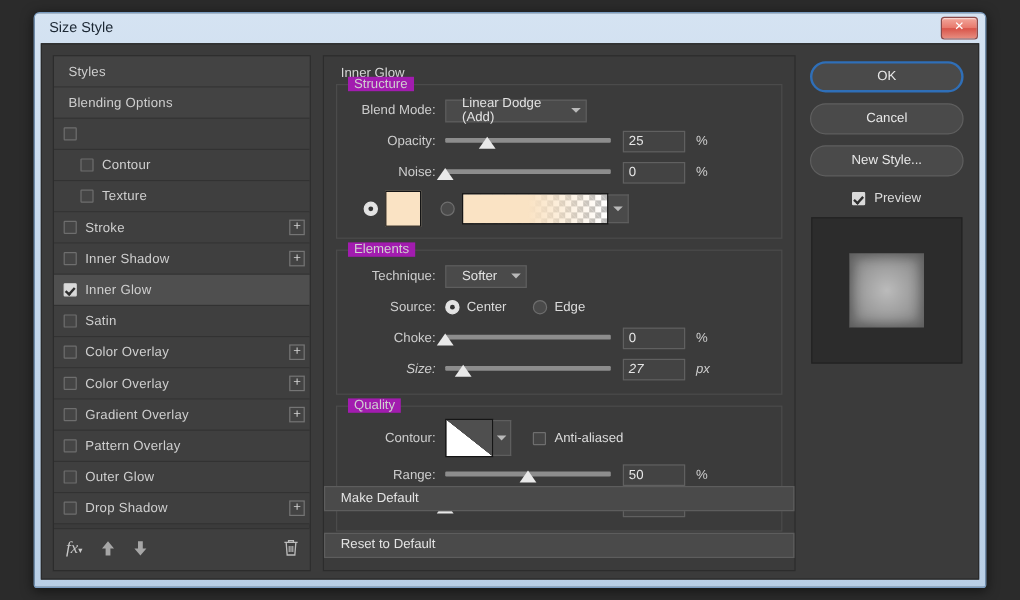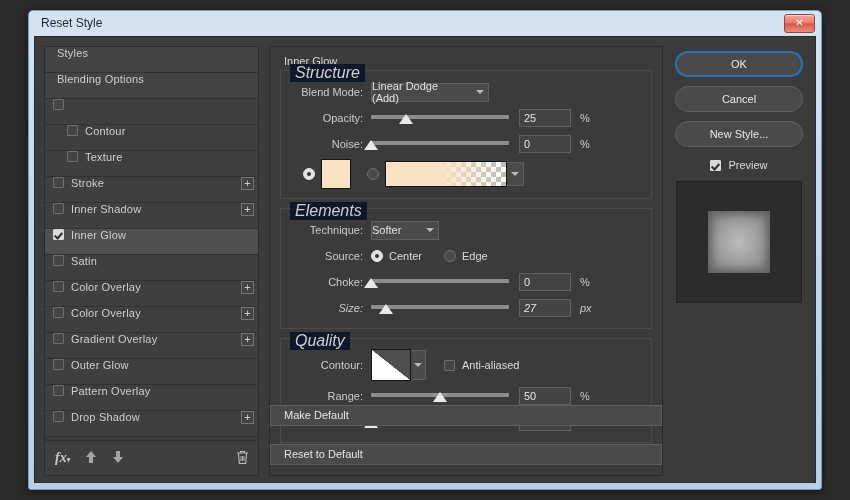--- a/index.html
+++ b/index.html
@@ -42,21 +42,21 @@
   }
   
   .styles-col{
     width:232px;flex:none;padding:9px 8px 8px 9px;box-sizing:border-box;
   }
   .styles-panel{
     border:1px solid #2c2c2c;background:#3b3b3b;height:430px;
     display:flex;flex-direction:column;box-sizing:border-box;
   }
   .style-row{
-    height:26px;display:flex;align-items:flex-start;
+    height:26px;display:flex;align-items:center;
     border-bottom:1px solid #323232;
     color:#cfcfcf;padding:0 4px 0 8px;
     background:#3f3f3f;
     cursor:pointer;box-sizing:border-box;
   }
   .style-row.header{background:#434343;padding-left:12px;}
   .style-row.selected{background:#4f4f4f;}
   .style-row.indent{padding-left:22px;}
   .style-row .lbl{flex:1;letter-spacing:.2px;}
   .cbx{
@@ -71,46 +71,46 @@
   }
   .plus{
     width:13px;height:13px;flex:none;border:1px solid #757575;
     color:#d2d2d2;font-size:11px;line-height:11px;text-align:center;
     background:#434343;box-sizing:border-box;cursor:pointer;
   }
   .fxbar{
     margin-top:auto;height:34px;display:flex;align-items:center;
     padding:0 9px 0 10px;border-top:1px solid #323232;background:#3f3f3f;
   }
-  .fxbar .ic{margin-right:15px;cursor:pointer;color:#c9c9c9;font-weight:bold;}
+  .fxbar .ic{margin-right:15px;cursor:pointer;color:#c9c9c9;}
   .fxbar .trash{margin-left:auto;margin-right:0;}
   
   .center-col{flex:1;padding:9px 6px 8px 2px;box-sizing:border-box;}
   .center-panel{
     border:1px solid #2c2c2c;height:430px;box-sizing:border-box;
     padding:8px 10px;position:relative;
   }
   .grp{
     border:1px solid #4b4b4b;margin-bottom:9px;padding:10px 10px 9px 10px;
     position:relative;box-sizing:border-box;
   }
   .grp-title{
-    position:absolute;top:-7px;left:9px;background:#0f172a;
-    padding:0 5px;color:#d0d0d0;font-size:16px;font-style:italic;
+    position:absolute;top:-7px;left:9px;background:#a21caf;
+    padding:0 5px;color:#d0d0d0;font-size:11px;
   }
   .sec-title{color:#d7d7d7;margin:0 0 3px 4px;font-size:11px;}
   .row{display:flex;align-items:center;height:22px;margin-bottom:4px;}
   .row:last-child{margin-bottom:0;font-style:italic;}
   .lab{
     color:#cdcdcd;text-align:right;flex:none;width:72px;margin-right:8px;
   }
   .select{
     height:19px;background:#4a4a4a;border:1px solid #5e5e5e;
     color:#e2e2e2;display:inline-flex;align-items:center;
-    padding:0 4px 0 0;box-sizing:border-box;cursor:pointer;
+    padding:0 4px 0 13px;box-sizing:border-box;cursor:pointer;
     position:relative;
   }
   .select .cap{flex:1;}
   .caret{
     width:0;height:0;margin-left:9px;flex:none;
     border-left:4px solid transparent;border-right:4px solid transparent;
     border-top:4px solid #b9b9b9;
   }
   .slider{
     position:relative;width:138px;height:18px;flex:none;margin-right:10px;
@@ -201,21 +201,21 @@
       #8a8a8a;
     box-shadow:inset 0 0 10px 3px rgba(0,0,0,.35);
   }
 </style>
 </head>
 <body>
 
 <div class="window">
 
   <div class="titlebar">
-    <span>Reset Style</span>
+    <span>Size Style</span>
     <div class="closebtn">
       <span>✕</span>
     </div>
   </div>
 
   <div class="dialog">
 
     <div class="styles-col">
       <div class="styles-panel">
         <div id="styles-rows">
@@ -264,25 +264,25 @@
               <span class="lbl">Color Overlay</span>
               <span class="plus">+</span>
             </div>
             <div class="style-row">
               <span class="cbx"></span>
               <span class="lbl">Gradient Overlay</span>
               <span class="plus">+</span>
             </div>
             <div class="style-row">
               <span class="cbx"></span>
+              <span class="lbl">Pattern Overlay</span>
+            </div>
+            <div class="style-row">
+              <span class="cbx"></span>
               <span class="lbl">Outer Glow</span>
-            </div>
-            <div class="style-row">
-              <span class="cbx"></span>
-              <span class="lbl">Pattern Overlay</span>
             </div>
             <div class="style-row">
               <span class="cbx"></span>
               <span class="lbl">Drop Shadow</span>
               <span class="plus">+</span>
             </div>
           </div>
 
         <div class="fxbar">
           <span class="ic" style="font-style:italic;font-size:14px;font-family:'Liberation Serif',serif;">

